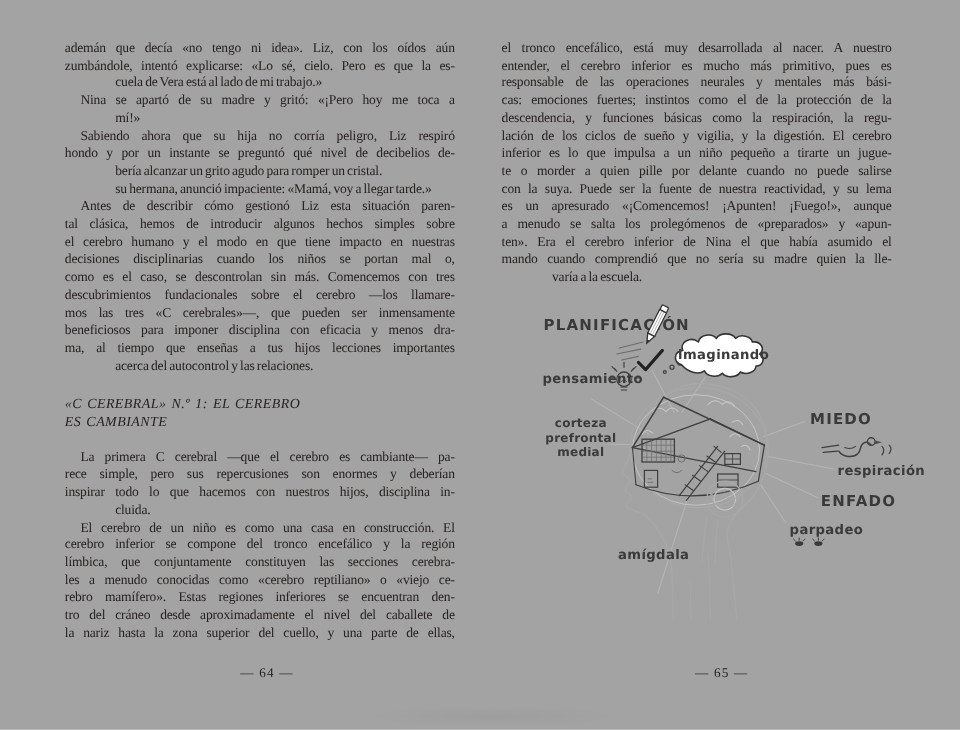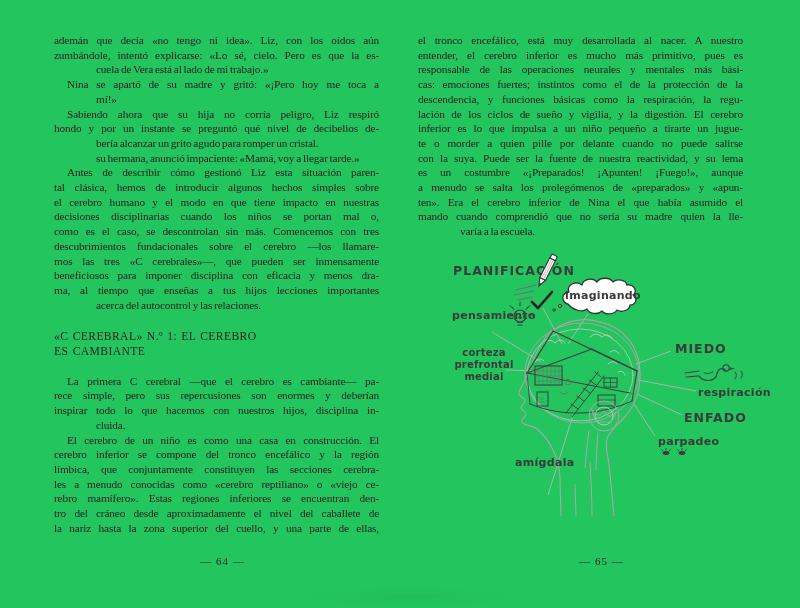--- a/index.html
+++ b/index.html
@@ -1,36 +1,36 @@
 <!DOCTYPE html>
 <html><head>
 <meta charset="utf-8">
 <style>
   html,body{margin:0;padding:0;}
   body{
     width:800px;height:608px;overflow:hidden;
     background:#ffffff;
     font-family:"Liberation Serif","DejaVu Serif",serif;
   }
-  .book{position:relative;width:800px;height:608px;background:#22c55e;}
+  .book{position:relative;width:800px;height:608px;background:#a3a3a3;}
   .col{position:absolute;width:325px;color:#262220;}
   .col-left{left:54px;top:33px;}
   .col-right{left:418px;top:33px;}
   .tline{
     font-size:11.3px;line-height:14.7px;
     letter-spacing:-0.15px;word-spacing:-0.8px;
     white-space:nowrap;
     text-align:justify;text-align-last:justify;
   }
   .tline.nj{text-align-last:left;margin-left:42px;}
   .tline.ind{text-indent:13px;}
   .heading{margin-top:18px;margin-bottom:14px;}
   .hline{
     font-size:11.6px;line-height:14.7px;letter-spacing:0.4px;word-spacing:1px;
-    text-align:left;white-space:nowrap;color:#262220;
+    text-align:left;white-space:nowrap;color:#262220;font-style:italic;
   }
   .pageno{
     position:absolute;top:555px;width:325px;text-align:center;
     font-size:11px;letter-spacing:1px;color:#262220;
   }
   .pageno-left{left:60px;}
   .pageno-right{left:439px;}
   .diagram{position:absolute;left:440px;top:252px;width:340px;height:292px;}
   .dlab{font-family:"DejaVu Sans",sans-serif;fill:#3a3a3a;}
   .dlab-caps{font-size:12.5px;font-weight:bold;letter-spacing:1px;}
@@ -97,21 +97,21 @@
     <div class="textblock">
         <div class="tline">el tronco encefálico, está muy desarrollada al nacer. A nuestro</div>
         <div class="tline">entender, el cerebro inferior es mucho más primitivo, pues es</div>
         <div class="tline">responsable de las operaciones neurales y mentales más bási-</div>
         <div class="tline">cas: emociones fuertes; instintos como el de la protección de la</div>
         <div class="tline">descendencia, y funciones básicas como la respiración, la regu-</div>
         <div class="tline">lación de los ciclos de sueño y vigilia, y la digestión. El cerebro</div>
         <div class="tline">inferior es lo que impulsa a un niño pequeño a tirarte un jugue-</div>
         <div class="tline">te o morder a quien pille por delante cuando no puede salirse</div>
         <div class="tline">con la suya. Puede ser la fuente de nuestra reactividad, y su lema</div>
-        <div class="tline">es un costumbre «¡Preparados! ¡Apunten! ¡Fuego!», aunque</div>
+        <div class="tline">es un apresurado «¡Comencemos! ¡Apunten! ¡Fuego!», aunque</div>
         <div class="tline">a menudo se salta los prolegómenos de «preparados» y «apun-</div>
         <div class="tline">ten». Era el cerebro inferior de Nina el que había asumido el</div>
         <div class="tline">mando cuando comprendió que no sería su madre quien la lle-</div>
         <div class="tline nj">varía a la escuela.</div>
       </div>
   </div>
   <div class="pageno pageno-right">— 65 —</div>
 
   <svg class="diagram" viewBox="0 0 340 292">
 

